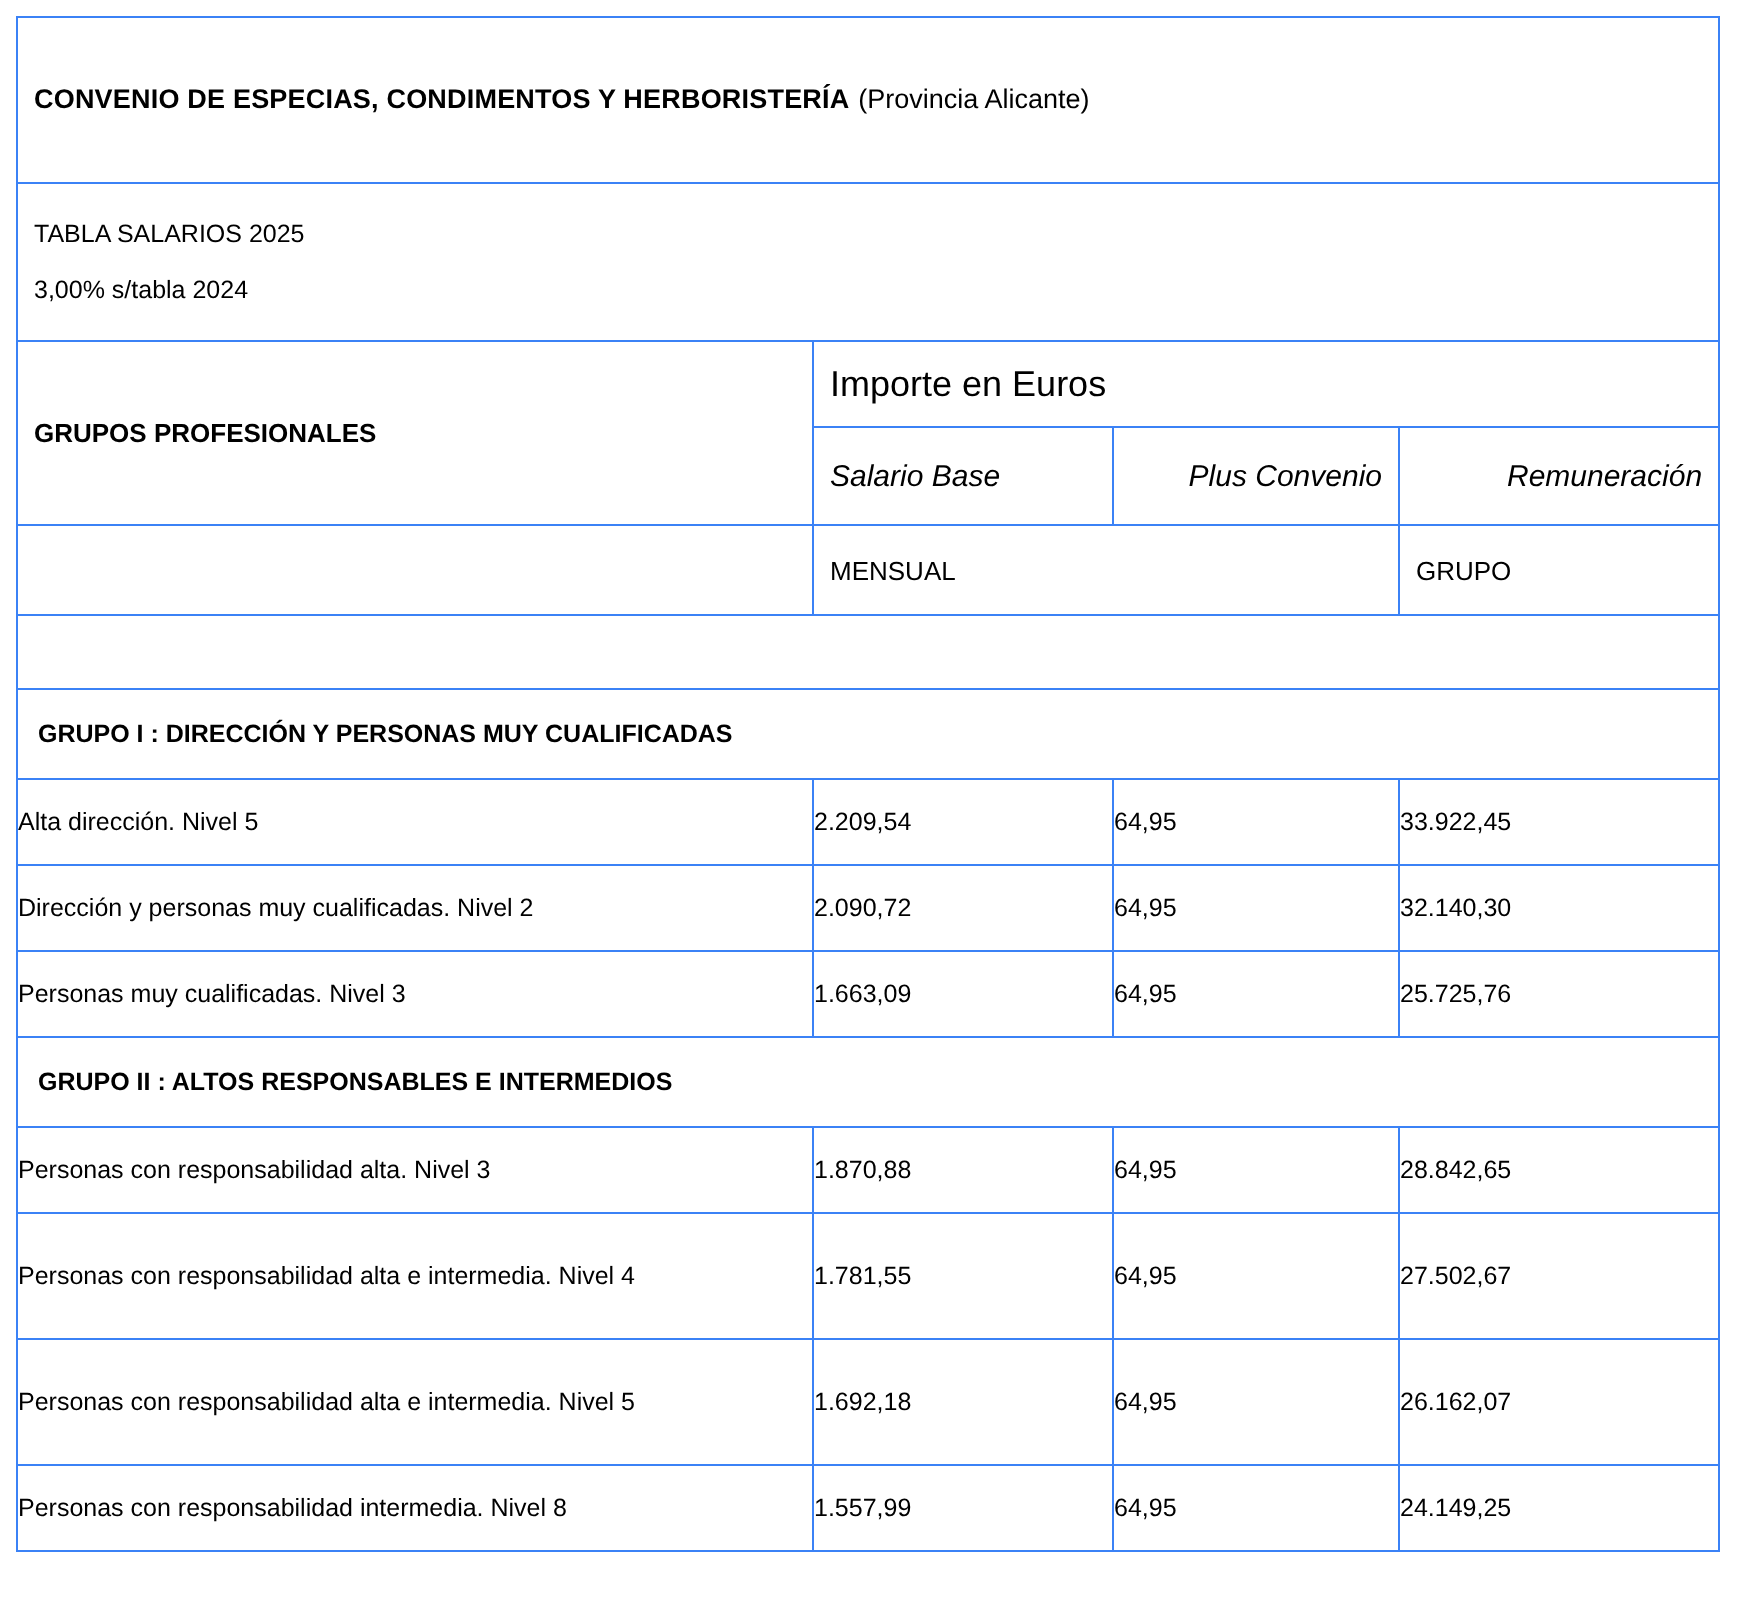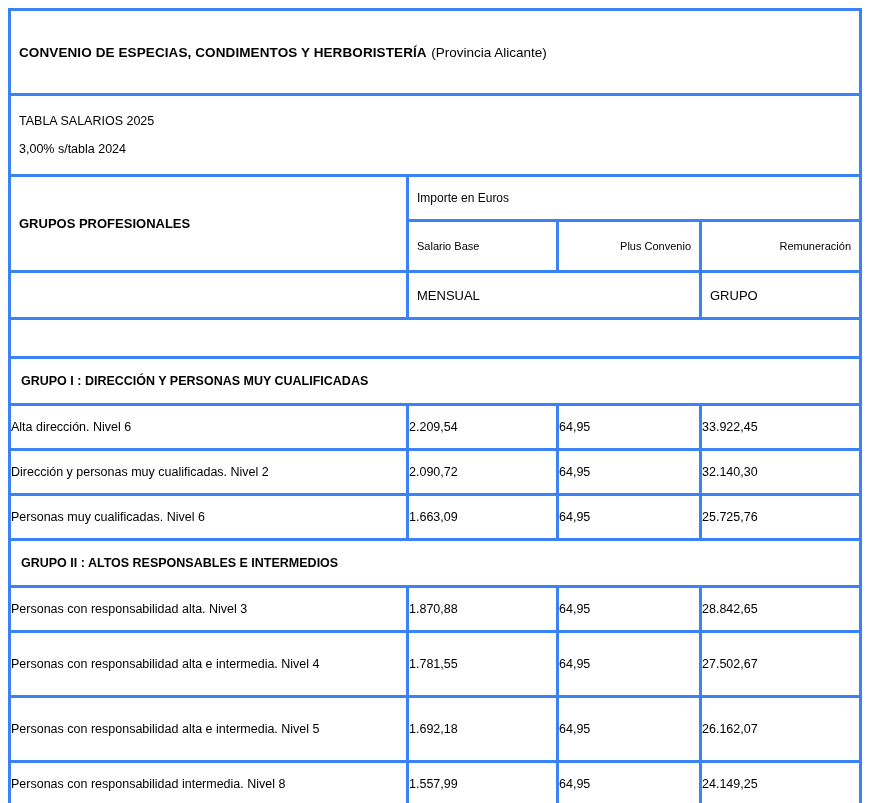--- a/index.html
+++ b/index.html
@@ -22,21 +22,21 @@
   }
   table.doc {
     border-collapse: collapse;
     table-layout: fixed;
     width: 851px;
     margin-left: 8px;
     margin-top: 8px;
     border: 1px solid #000;
   }
   table.doc td {
-    border: 3px solid #3b82f6;
+    border: 1px solid #3b82f6;
     vertical-align: middle;
     padding: 0;
   }
   .cellpad {
     padding: 6px 8px;
     box-sizing: border-box;
   }
   .title-row td {
     height: 82px;
   }
@@ -55,30 +55,31 @@
   .tabla-label {
     font-size: 12.5px;
     font-weight: normal;
     padding-bottom: 14px;
   }
   .tabla-note {
     font-size: 12.5px;
     font-weight: normal;
   }
   .hdr-importe {
-    font-size: 12px;
+    font-size: 18px;
     height: 42px;
   }
   .hdr-groups {
     font-size: 13px;
     font-weight: bold;
   }
   .hdr-sub {
-    font-size: 11px;
+    font-size: 15px;
     height: 48px;
+    font-style: italic;
   }
   .hdr-center {
     text-align: right;
   }
   .hdr-left {
     text-align: left;
   }
   .hdr-period {
     font-size: 13px;
     height: 44px;
@@ -184,35 +185,35 @@
           </td>
       </tr>
 
       <tr class="group-row">
         <td colspan="4" class="no-top">
           <div class="cellpad glabel">GRUPO I : DIRECCIÓN Y PERSONAS MUY CUALIFICADAS</div>
         </td>
       </tr>
 
       <tr class="data-row">
-        <td class="desc">Alta dirección. Nivel 6</td>
+        <td class="desc">Alta dirección. Nivel 5</td>
         <td class="num">2.209,54</td>
         <td class="num">64,95</td>
         <td class="num">33.922,45</td>
       </tr>
 
       <tr class="data-row">
         <td class="desc">Dirección y personas muy cualificadas. Nivel 2</td>
         <td class="num">2.090,72</td>
         <td class="num">64,95</td>
         <td class="num">32.140,30</td>
       </tr>
 
       <tr class="data-row">
-        <td class="desc">Personas muy cualificadas. Nivel 6</td>
+        <td class="desc">Personas muy cualificadas. Nivel 3</td>
         <td class="num">1.663,09</td>
         <td class="num">64,95</td>
         <td class="num">25.725,76</td>
       </tr>
 
       <tr class="group-row">
         <td colspan="4">
           <div class="cellpad glabel">GRUPO II : ALTOS RESPONSABLES E INTERMEDIOS</div>
         </td>
       </tr>

